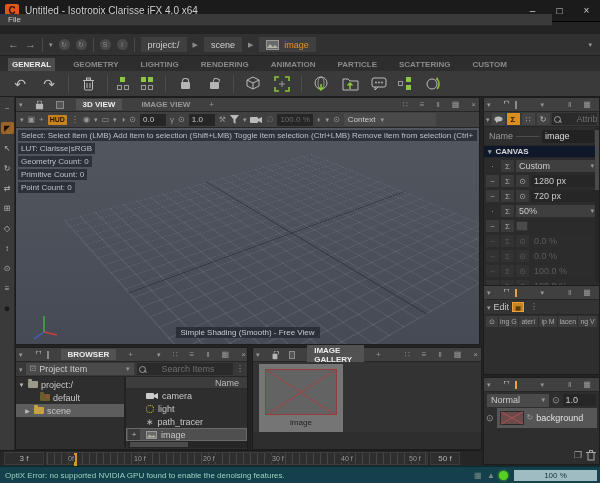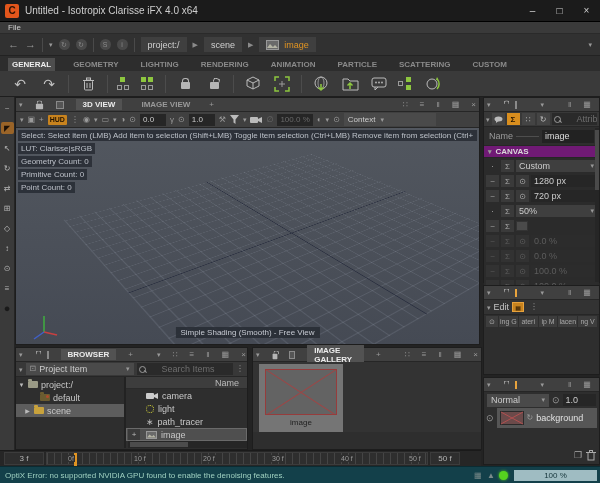--- a/index.html
+++ b/index.html
@@ -4,21 +4,21 @@
 <style>
 *{margin:0;padding:0;box-sizing:border-box}
 html,body{width:600px;height:483px}
 body{position:relative;background:#232323;font-family:"Liberation Sans",sans-serif;font-size:9px;color:#c4c4c4;overflow:hidden}
 
 .titlebar{position:absolute;left:0;top:0;width:600px;height:22px;background:#1b1b1b;display:flex;align-items:center;border-bottom:1px solid #000}
 .appicon{width:14px;height:14px;margin:0 6px 0 5px;background:#e2561c;border-radius:2px;display:flex;align-items:center;justify-content:center;color:#2a1205;font-weight:bold;font-size:10px}
 .wtitle{color:#cfcfcf;font-size:10px}
 .winbtns{margin-left:auto;display:flex}
 .wbtn{width:27px;height:22px;display:flex;align-items:center;justify-content:center;color:#cfcfcf;font-size:10px}
-.menubar{position:absolute;left:0;top:22px;width:600px;height:12px;background:#3a3a3a;display:flex;align-items:center;padding:0 8px;border-bottom:1px solid #2a2a2a}
+.menubar{position:absolute;left:0;top:14px;width:552px;height:12px;background:#3a3a3a;display:flex;align-items:center;padding:0 8px;border-bottom:1px solid #2a2a2a}
 .menuitem{color:#d0d0d0;font-size:8px}
 
 .navbar{position:absolute;left:0;top:34px;width:600px;height:22px;background:#313131;display:flex;align-items:center;gap:6px;padding:0 8px;border-bottom:1px solid #222}
 .nbtn{color:#9a9a9a;font-size:11px;line-height:1}
 .circ{width:11px;height:11px;border-radius:50%;background:#494949;color:#8a8a8a;display:flex;align-items:center;justify-content:center;font-size:7px}
 .crumb{background:#3f3f3f;height:15px;display:flex;align-items:center;padding:0 7px;color:#d0d0d0;gap:4px}
 .crumbsep{color:#8a8a8a;font-size:7px}
 .crumb.sel{color:#e09422}
 .vsep{width:1px;height:14px;background:#4a4a4a}
 
@@ -70,21 +70,21 @@
 .aic{width:13px;height:12px;background:#444;display:flex;align-items:center;justify-content:center;color:#bbb;font-size:8px}
 .aic.org{background:#d98e1e;color:#241400;font-weight:bold}
 .srch{flex:1;display:flex;align-items:center;gap:16px;background:#2a2a2a;height:12px;padding:0 2px;color:#6e6e6e;overflow:hidden}
 .mag{position:relative;width:7px;height:7px;flex:none}
 .mag::before{content:"";position:absolute;left:0;top:0;width:5px;height:5px;border:1px solid #9a9a9a;border-radius:50%}
 .mag::after{content:"";position:absolute;left:5px;top:5px;width:3px;height:1px;background:#9a9a9a;transform:rotate(45deg)}
 .nrow{height:18px;display:flex;align-items:center;padding:0 5px;gap:3px}
 .nlab{color:#9a9a9a}
 .nline{flex:1;border-top:1px solid #4e4e4e}
 .nval{background:#222;width:52px;height:13px;display:flex;align-items:center;padding:0 3px;color:#ddd}
-.sect{height:13px;background:#701a75;display:flex;align-items:center;gap:4px;padding:0 4px;font-weight:bold;color:#dadada;font-size:8px;border-top:1px solid #262626;border-bottom:1px solid #262626}
+.sect{height:13px;background:#0f172a;display:flex;align-items:center;gap:4px;padding:0 4px;font-weight:bold;color:#dadada;font-size:8px;border-top:1px solid #262626;border-bottom:1px solid #262626}
 .arows{padding:1px 2px;background:#2b2b2b}
 .arow{height:14px;display:flex;align-items:center;gap:2px;margin-bottom:1px}
 .cell{background:#3a3a3a;width:13px;height:12px;display:flex;align-items:center;justify-content:center;color:#aaa;font-size:8px;flex:none}
 .cell.blank{background:transparent}
 .avalbox{flex:1;background:#262626;height:12px;display:flex;align-items:center;padding:0 3px;color:#ccc;overflow:hidden}
 .addl{flex:1;background:#3f3f3f;height:12px;display:flex;align-items:center;padding:0 3px;color:#ccc;gap:3px}
 .addl .cd{margin-left:auto;color:#999;font-size:7px}
 .swatch{width:12px;height:10px;background:#4a4a4a;border:1px solid #333}
 .dis .cell{background:#323232;color:#5c5c5c}
 .dis .avalbox{color:#5c5c5c;background:#2c2c2c}

